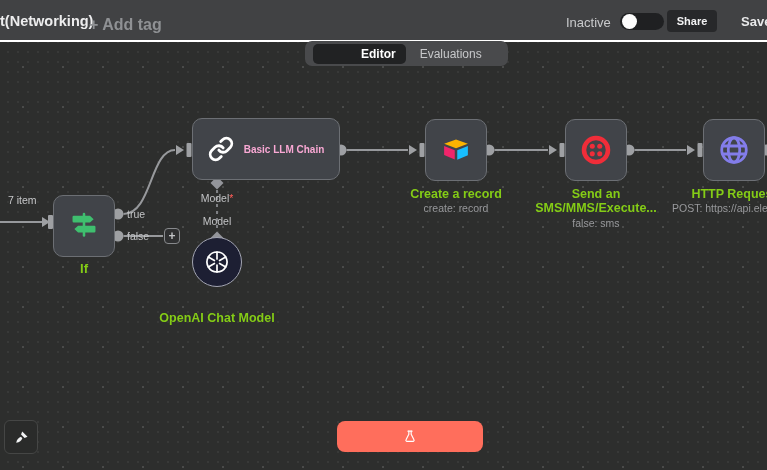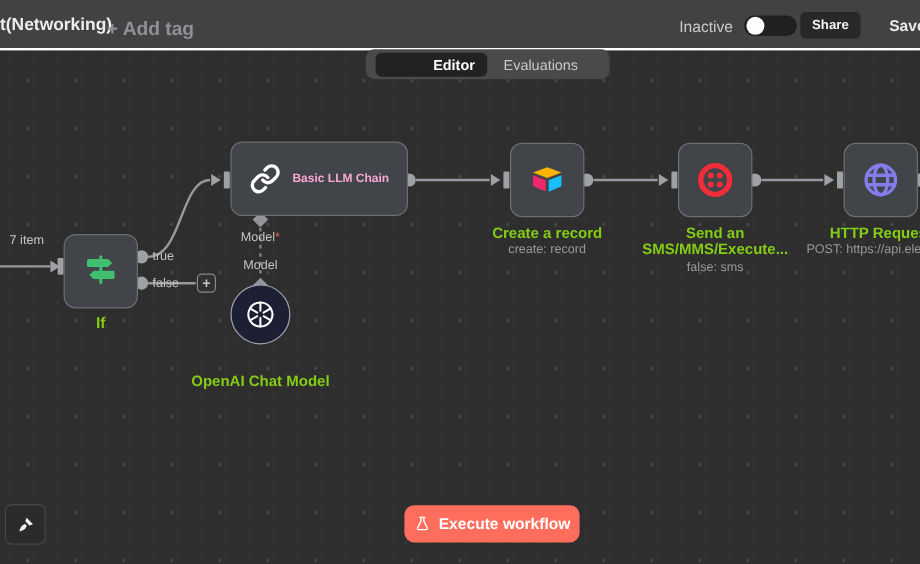--- a/index.html
+++ b/index.html
@@ -215,21 +215,20 @@
   <div class="tab">Evaluations</div>
 </div>
 
 <button class="execute-btn">
   <span style="display:flex;">
     <svg width="14" height="14" viewBox="0 0 24 24" fill="none" stroke="#ffffff" stroke-width="2" stroke-linecap="round" stroke-linejoin="round">
       <path d="M8.5 2 H15.5"></path>
       <path d="M10 2 v5.2 L5.2 16.6 a1.9 1.9 0 0 0 1.7 2.9 h10.2 a1.9 1.9 0 0 0 1.7 -2.9 L14 7.2 V2"></path>
     </svg>
   </span>
-  <span>Execute workflow</span>
 </button>
 
 <button class="tidy-btn">
   <span style="display:flex;">
     <svg width="17" height="17" viewBox="0 0 24 24" fill="#f2f3f4">
       <path d="M13 3.5 l7.5 7.5 -4.2 1.6 -4.9 -4.9 Z"></path>
       <path d="M4.5 19.5 c1 -5 3 -7.2 6.6 -8.7 l2.1 2.1 c-1.5 3.6 -3.7 5.6 -8.7 6.6 Z"></path>
     </svg>
   </span>
 </button>

